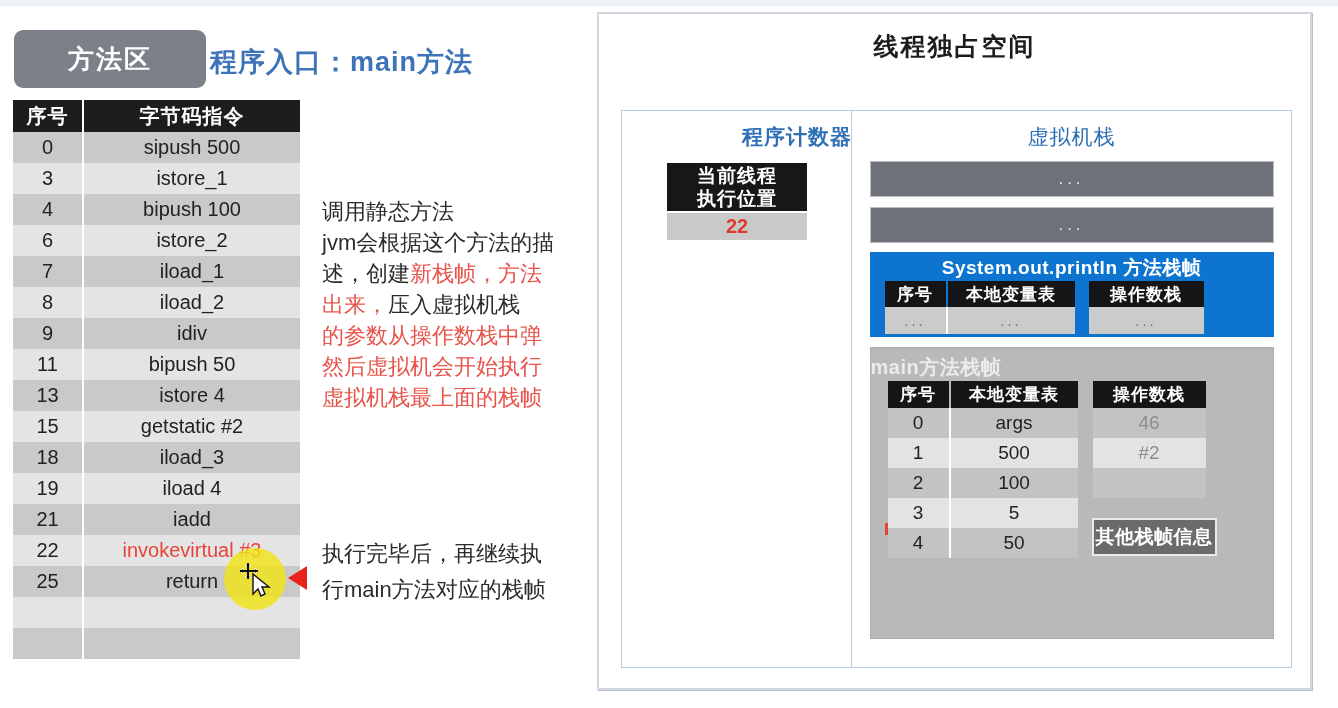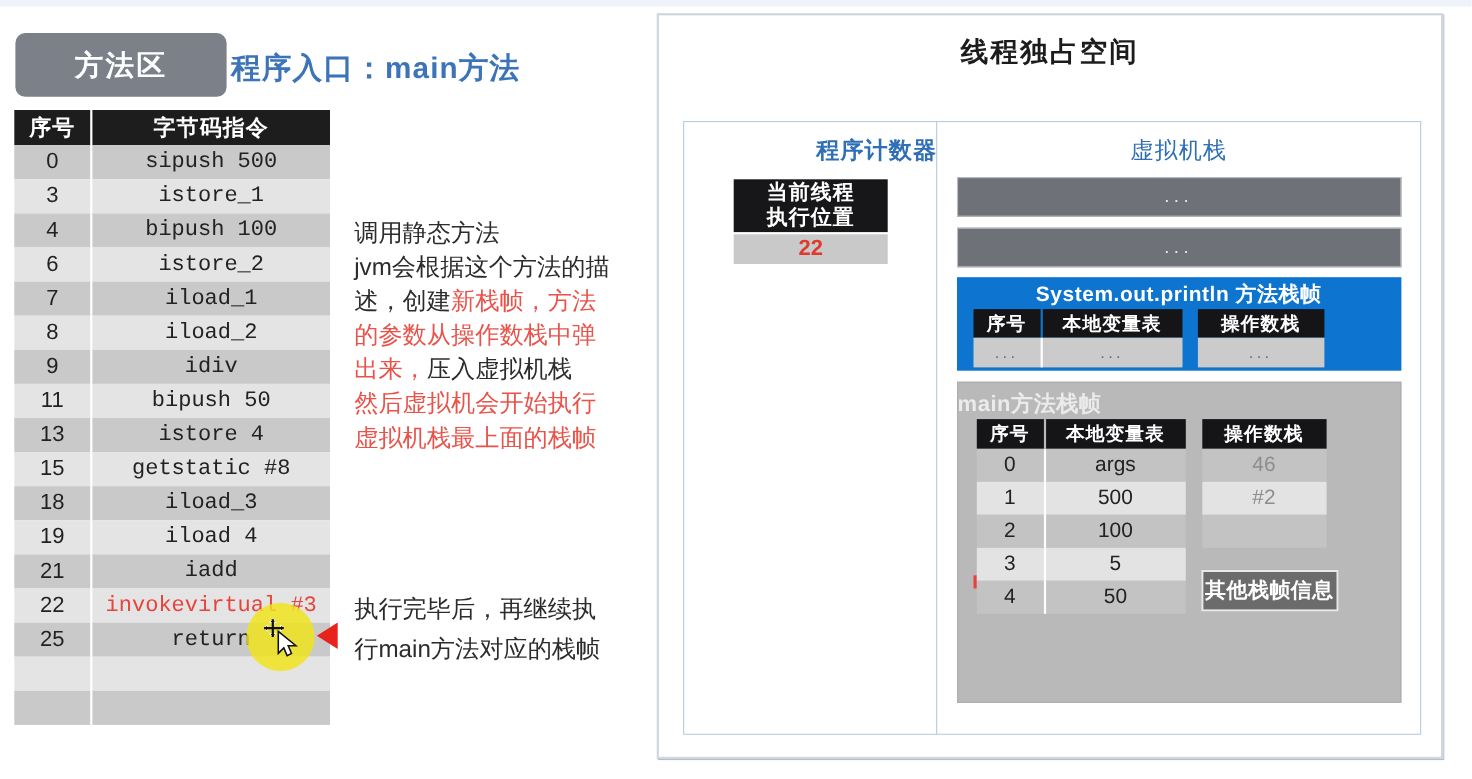--- a/index.html
+++ b/index.html
@@ -32,21 +32,21 @@
   }
   .bc-table th {
     background:#1d1d1d; color:#ffffff; font-size:20px; font-weight:bold;
     height:32px; letter-spacing:1px; border-right:2px solid #fff;
   }
   .bc-table th:last-child { border-right:none; }
   .bc-table td {
     height:31px; text-align:center; font-size:20px; color:#222;
     border-right:2px solid #fff;
   }
-  .bc-table td:last-child { border-right:none;font-family:Liberation Mono, monospace; }
+  .bc-table td:last-child { border-right:none; }
   .bc-table tbody tr:nth-child(odd) td  { background:#c9c9c9; }
   .bc-table tbody tr:nth-child(even) td { background:#e4e4e4; }
   .bc-table col.c-idx { width:70px; }
   .bc-table td.hl { color:#e8433a; }
 
   
   .click-glow {
     position:absolute; left:224px; top:548px; width:62px; height:62px;
     border-radius:50%; background:#f2e417; opacity:.82; pointer-events:none;
   }
@@ -236,21 +236,21 @@
         <tr>
           <td>11</td>
           <td>bipush 50</td>
         </tr>
         <tr>
           <td>13</td>
           <td>istore 4</td>
         </tr>
         <tr>
           <td>15</td>
-          <td>getstatic #8</td>
+          <td>getstatic #2</td>
         </tr>
         <tr>
           <td>18</td>
           <td>iload_3</td>
         </tr>
         <tr>
           <td>19</td>
           <td>iload 4</td>
         </tr>
         <tr>
@@ -287,22 +287,22 @@
       <path d="M8 1 L8 17" stroke="#111" stroke-width="2"></path>
       <path d="M13 12 L13 32 L18 27 L21 34 L25 32 L22 25 L29 25 Z" fill="#fff" stroke="#111" stroke-width="1.4"></path>
     </g>
   </svg>
   <div class="red-arrow"></div>
 
   <div class="notes">
     <div class="ln">调用静态方法</div>
     <div class="ln">jvm会根据这个方法的描</div>
     <div class="ln"><span class="mix-dark">述，创建</span><span class="mix-red">新栈帧，方法</span></div>
+    <div class="ln"><span class="mix-red">出来，</span><span class="mix-dark">压入虚拟机栈</span></div>
     <div class="ln red">的参数从操作数栈中弹</div>
-    <div class="ln"><span class="mix-red">出来，</span><span class="mix-dark">压入虚拟机栈</span></div>
     <div class="ln red">然后虚拟机会开始执行</div>
     <div class="ln red">虚拟机栈最上面的栈帧</div>
   </div>
 
   <div class="notes2">
     <div class="ln">执行完毕后，再继续执</div>
     <div class="ln">行main方法对应的栈帧</div>
   </div>
 
   <div class="rpanel">

